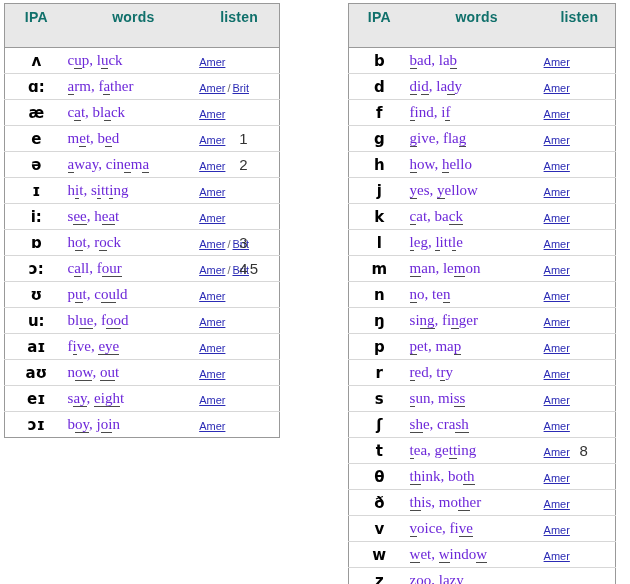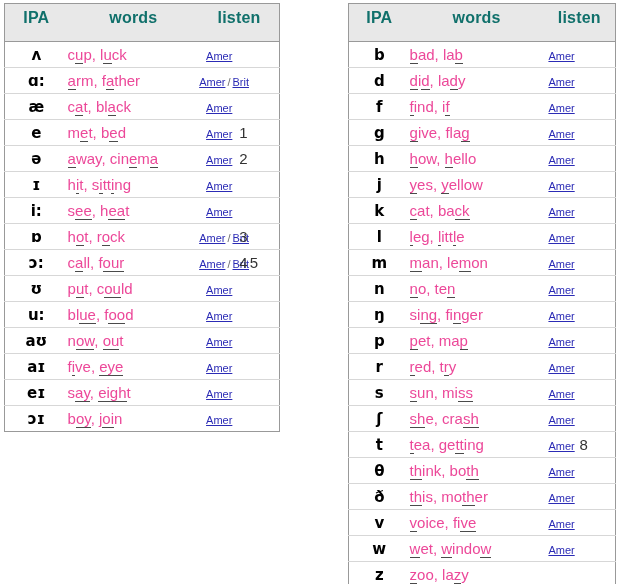--- a/index.html
+++ b/index.html
@@ -31,22 +31,22 @@
     table-layout: fixed;
   }
 
   #vowel-table { left: 4px; top: 3px; width: 276px; }
   #consonant-table { left: 348px; top: 3px; width: 268px; }
 
   .ipa-table thead th {
     background: #e8e8e8;
     color: #10706b;
     font-weight: bold;
-    font-size: 16px;
-    padding: 5px 0 14px 0;
+    font-size: 14px;
+    padding: 5px 0 22px 0;
     border-bottom: 1px solid #999999;
     text-align: center;
     letter-spacing: 0.2px;
   }
 
   .ipa-table tbody tr {
     border-bottom: 1px solid #d7d7d7;
   }
   .ipa-table tbody tr:last-child {
     border-bottom: none;
@@ -78,36 +78,35 @@
     text-align: center;
     white-space: nowrap;
   }
   .cell-ipa .sup-r {
     font-size: 10px;
     vertical-align: super;
     font-weight: bold;
   }
 
   .cell-words {
-    color: #ec4899;
+    color: #6d28d9;
     font-size: 15.5px;
     white-space: nowrap;
     padding-left: 2px;
-    font-family: Liberation Sans, sans-serif;
+    font-family: Liberation Serif, serif;
   }
   .cell-words u {
     text-decoration: none;
     border-bottom: 1px solid #4a4a4a;
   }
 
   .cell-listen {
     white-space: nowrap;
     font-size: 11px;
     padding-left: 1px;
-    text-align: center;
   }
   .cell-listen a {
     color: #2b2bb5;
     text-decoration: underline;
     font-size: 11px;
     font-family: "Liberation Sans", sans-serif;
   }
   .cell-listen .sep {
     color: #6f6f6f;
     padding: 0 2px;
@@ -198,28 +197,28 @@
           <td class="col-listen cell-listen"><a href="#">Amer</a></td>
           <td class="col-note cell-note"></td>
         </tr>
         <tr>
           <td class="col-ipa cell-ipa">u:</td>
           <td class="col-words cell-words">bl<u>ue</u>, f<u>oo</u>d</td>
           <td class="col-listen cell-listen"><a href="#">Amer</a></td>
           <td class="col-note cell-note"></td>
         </tr>
         <tr>
+          <td class="col-ipa cell-ipa">aɪ</td>
+          <td class="col-words cell-words">f<u>i</u>ve, <u>eye</u></td>
+          <td class="col-listen cell-listen"><a href="#">Amer</a></td>
+          <td class="col-note cell-note"></td>
+        </tr>
+        <tr>
           <td class="col-ipa cell-ipa">aʊ</td>
           <td class="col-words cell-words">n<u>ow</u>, <u>ou</u>t</td>
-          <td class="col-listen cell-listen"><a href="#">Amer</a></td>
-          <td class="col-note cell-note"></td>
-        </tr>
-        <tr>
-          <td class="col-ipa cell-ipa">aɪ</td>
-          <td class="col-words cell-words">f<u>i</u>ve, <u>eye</u></td>
           <td class="col-listen cell-listen"><a href="#">Amer</a></td>
           <td class="col-note cell-note"></td>
         </tr>
         <tr>
           <td class="col-ipa cell-ipa">eɪ</td>
           <td class="col-words cell-words">s<u>ay</u>, <u>eigh</u>t</td>
           <td class="col-listen cell-listen"><a href="#">Amer</a></td>
           <td class="col-note cell-note"></td>
         </tr>
         <tr>

